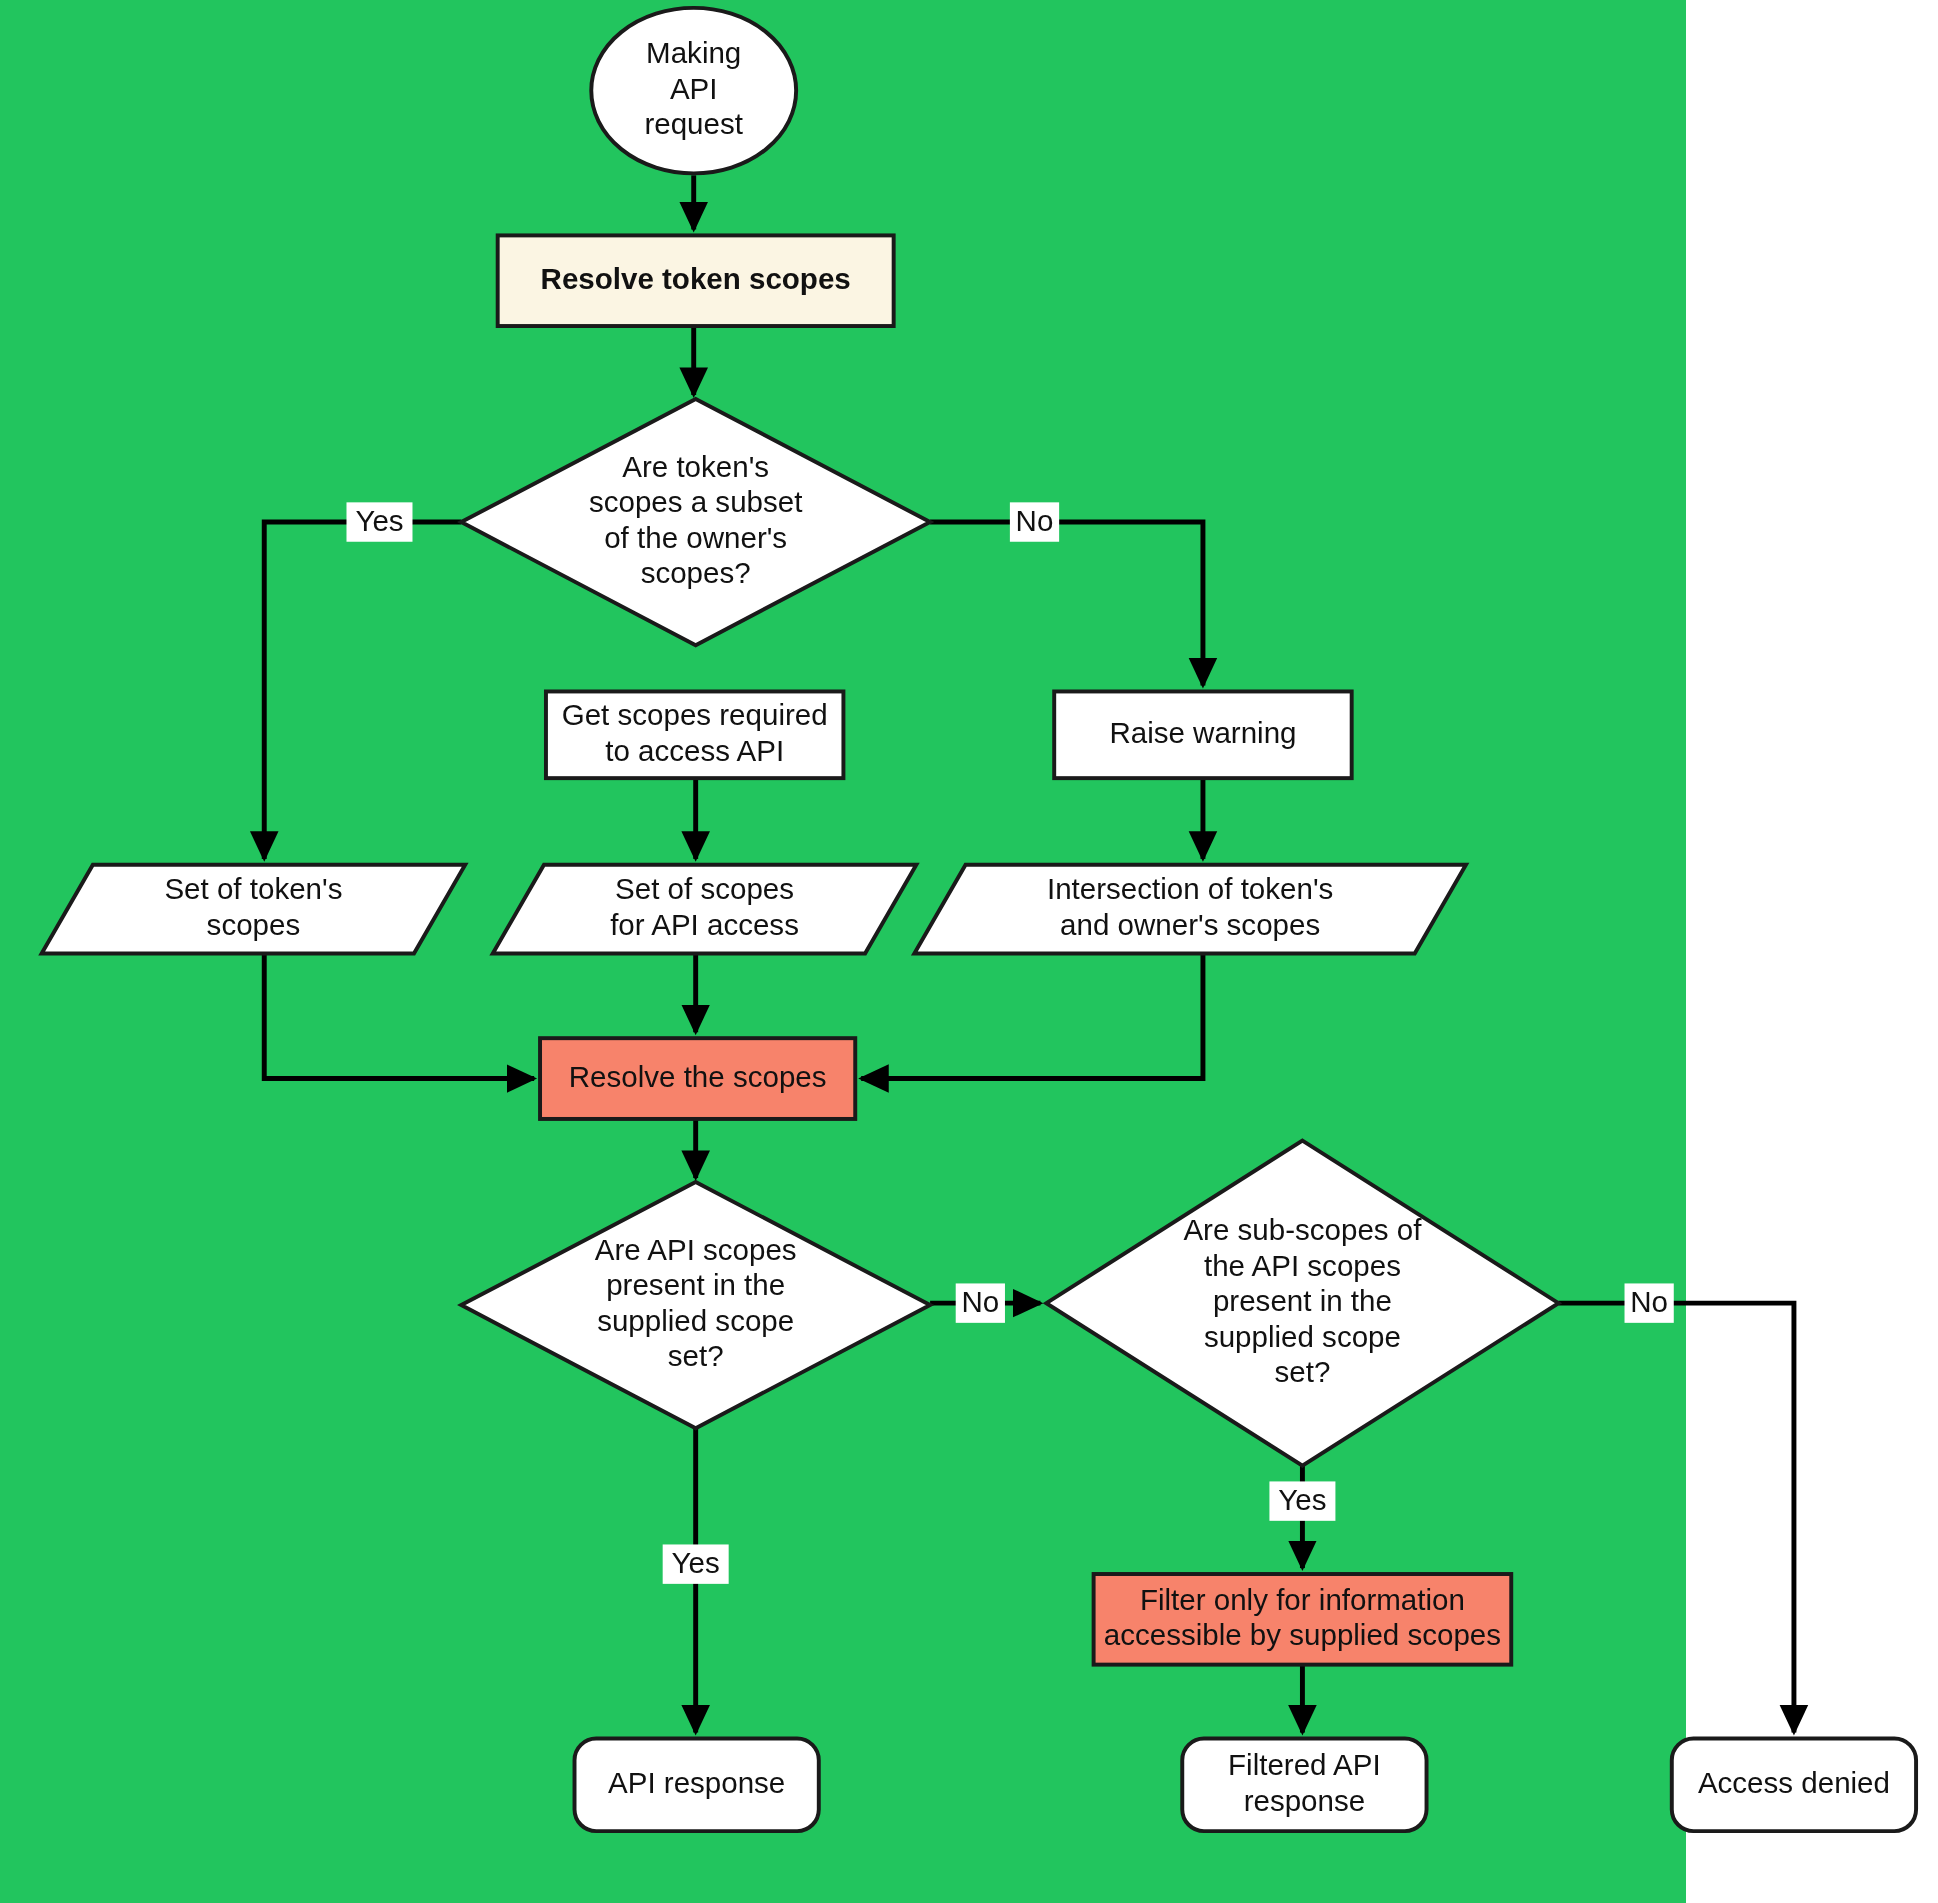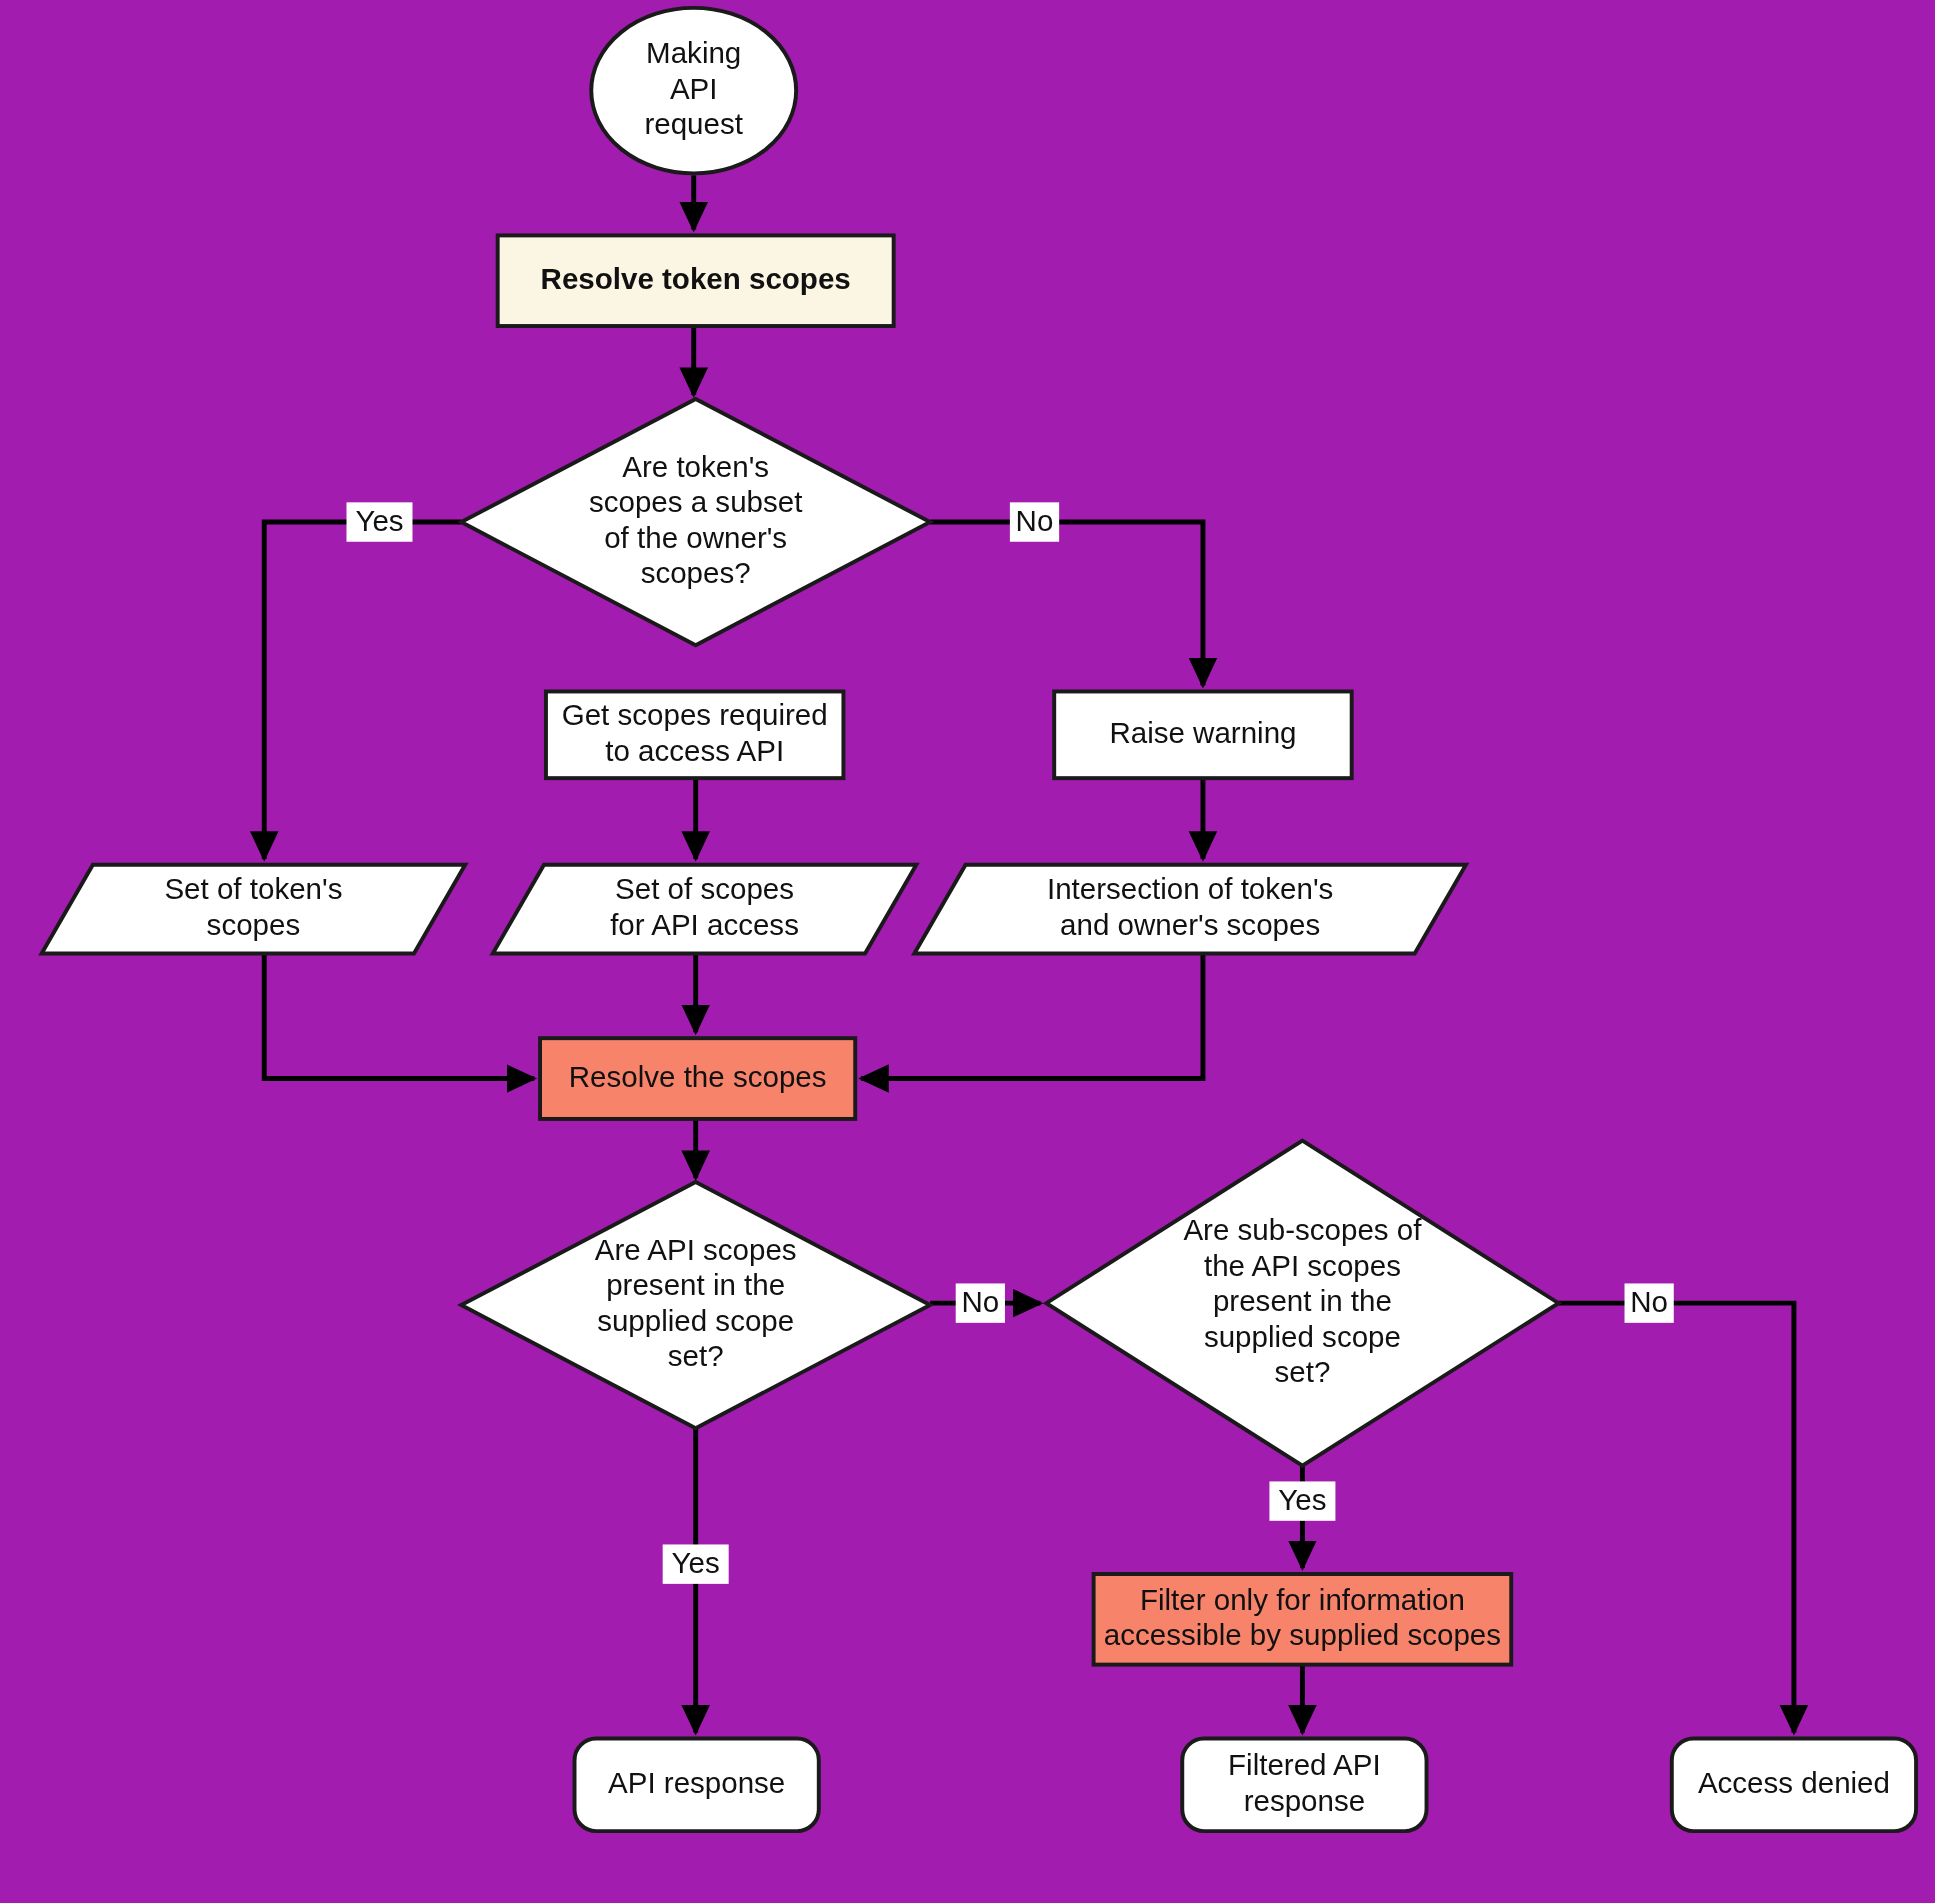--- a/index.html
+++ b/index.html
@@ -1,24 +1,24 @@
 <!DOCTYPE html>
 <html><head>
 <meta charset="utf-8">
 <style>
   html, body {
     margin: 0;
     padding: 0;
     background: #ffffff;
   }
   #flow-root {
-    width: 1935px;
+    width: 1686px;
     height: 1903px;
     position: relative;
-    background: #a21caf;
+    background: #22c55e;
     font-family: "Liberation Sans", sans-serif;
   }
   svg.flow-canvas {
     display: block;
     width: 1939px;
     height: 1903px;
   }
   .node-shape {
     stroke: #1a1a1a;
     stroke-width: 4;

